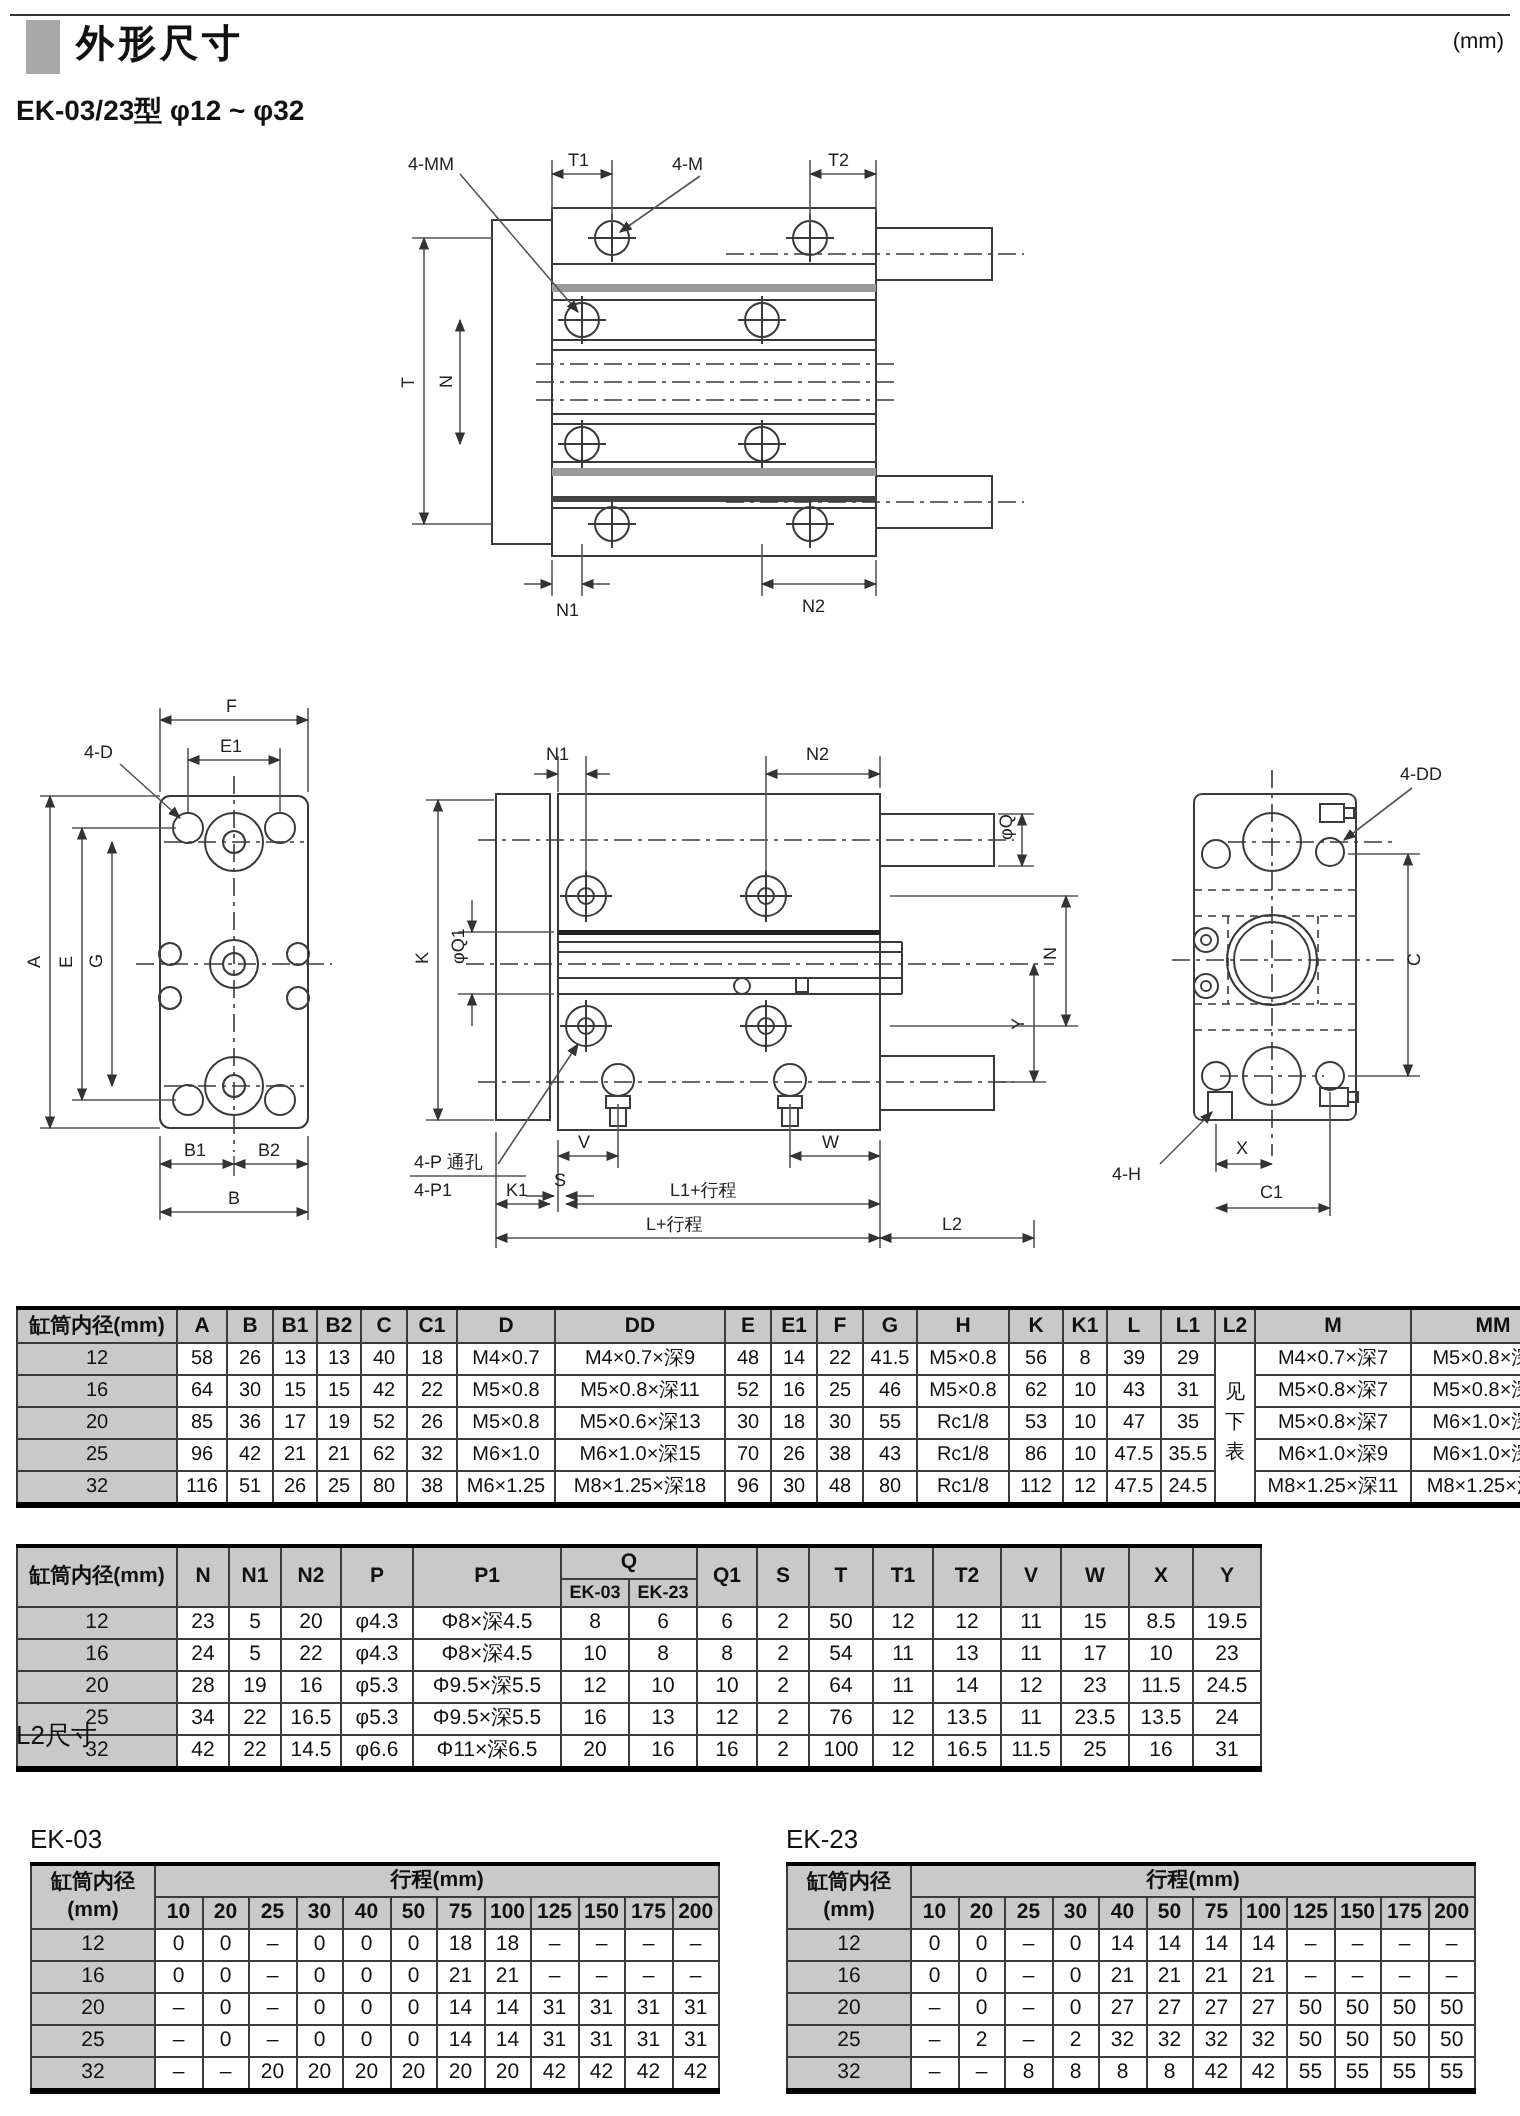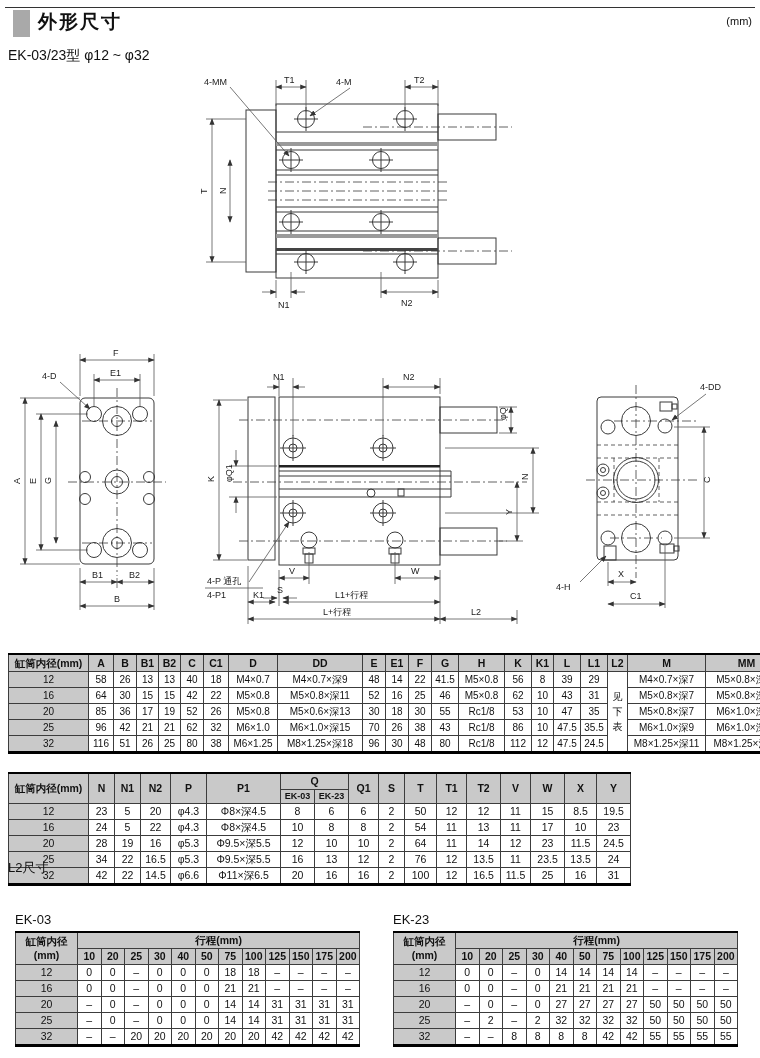--- a/index.html
+++ b/index.html
@@ -7,21 +7,21 @@
     width:760px;height:1058px;position:relative;background:#fff;
     font-family:"Liberation Sans","DejaVu Sans",sans-serif;color:#111;
     overflow:hidden;
   }
   .abs{position:absolute}
   
   .top-rule{left:5px;top:7px;width:750px;height:0;border-top:1.6px solid #333}
   .title-marker{left:13px;top:10px;width:17px;height:27px;background:#a9a9a9}
   .page-title{left:38px;top:9px;font-size:19px;font-weight:bold;letter-spacing:2px}
   .unit-label{right:8px;top:15px;font-size:11px}
-  .subtitle{left:8px;top:47px;font-size:14px;font-weight:normal}
+  .subtitle{left:8px;top:47px;font-size:14px;font-weight:bold}
   
   svg text{font-family:"Liberation Sans","DejaVu Sans",sans-serif;font-size:9px;fill:#222}
   
   table{border-collapse:collapse;table-layout:fixed;background:#fff;
         border-top:2px solid #000;border-bottom:3px solid #000;
         border-left:1px solid #000;border-right:1px solid #000}
   th,td{border:1px solid #3c3c3c;text-align:center;vertical-align:middle;
         padding:0 1px;height:15px;line-height:1.15;font-weight:normal;
         overflow:hidden;white-space:nowrap}
   thead th{background:#c9c9c9;font-weight:bold}

